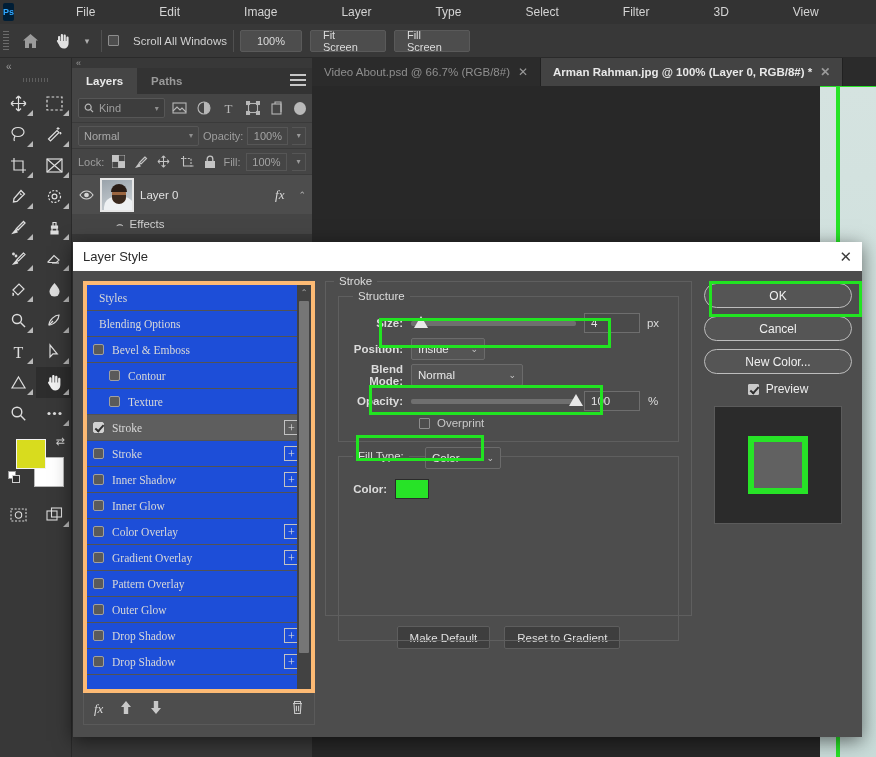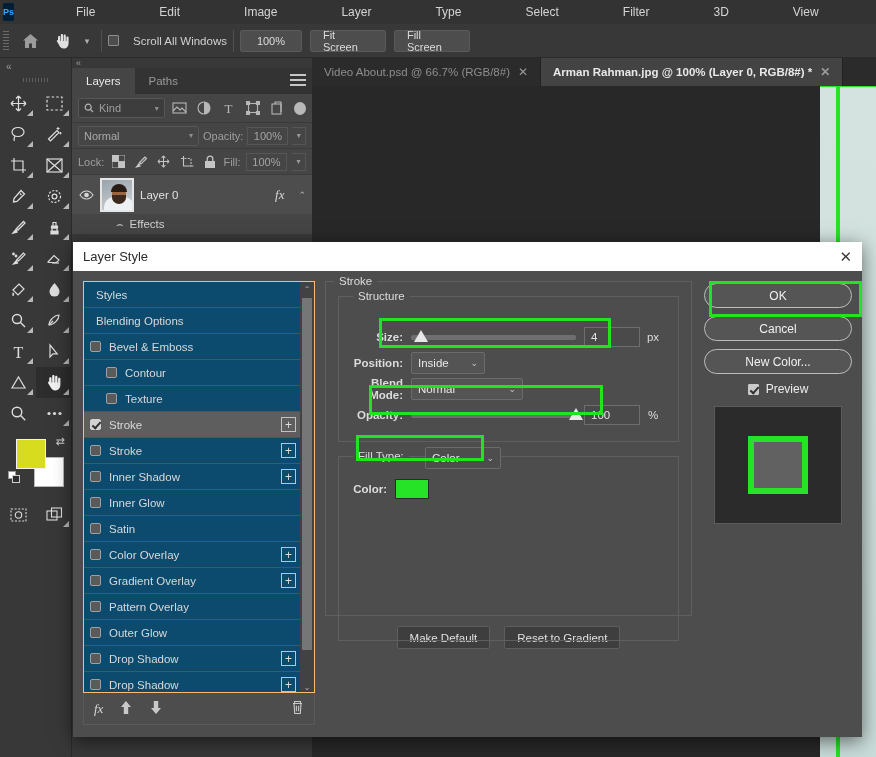--- a/index.html
+++ b/index.html
@@ -92,21 +92,21 @@
   .sw-def .b { position:absolute; left:0; top:0; width:8px; height:8px; background:#fff; border:1px solid #9a9a9a;}
   .sw-def .f { position:absolute; left:4px; top:4px; width:8px; height:8px; background:#2d2d2d; border:1px solid #cfcfcf;}
   .tb-bottom { display:grid; grid-template-columns:36px 36px; margin-top:4px; }
 
   
   .layers-panel {
     position: absolute; left: 72px; top: 58px; width: 240px; height: 699px;
     background: #383838;
   }
   .lp-collapse { height: 10px; color:#9a9a9a; font-size:9px; padding-left:4px; }
-  .lp-tabs { height: 26px; background:#333333; display:flex; align-items:stretch; position:relative; }
+  .lp-tabs { height: 26px; background:#333333; display:flex; align-items:stretch; position:relative;font-weight:bold; }
   .lp-tab { padding: 0 14px; display:flex; align-items:center; font-size:11.5px; color:#9a9a9a; }
   .lp-tab.active { background:#454545; color:#eaeaea; }
   .lp-menu { position:absolute; right:6px; top:6px; width:16px; height:14px;
     background-image:repeating-linear-gradient(to bottom,#c6c6c6 0 2px, transparent 2px 5px); }
 
   .lp-row1 { height: 28px; background:#454545; display:flex; align-items:center; padding: 0 6px; gap: 4px; }
   .kind-box {
     width: 92px; height: 20px; background:#3d3d3d; border:1px solid #565656;
     display:flex; align-items:center; gap:5px; padding:0 5px; border-radius:2px;
     font-size:11px; color:#9e9e9e;
@@ -163,21 +163,21 @@
   .dlg-title {
     height: 29px; background:#ffffff; display:flex; align-items:center;
     padding: 0 10px; color:#2b2b2b; font-size:13px;
   }
   .dlg-x { margin-left:auto; font-size:15px; color:#3c3c3c; line-height:1; }
   .dlg-body { position:relative; height: 466px; padding: 10px; display:flex; gap: 0; }
 
   
   .styles-col { width: 232px; }
   .styles-list {
-    width: 232px; height: 412px; background:#0c4a6e; border:1px solid #fdba74; position:relative; overflow:hidden;
+    width: 232px; height: 412px; background:#1d4ed8; border:4px solid #fdba74; position:relative; overflow:hidden;font-family:Liberation Serif, serif;
   }
   .sl-scroll { position:absolute; right:0; top:0; width:14px; height:412px; background:#424242; }
   .sl-up, .sl-down { height:14px; display:flex;align-items:center;justify-content:center;font-size:8px;color:#b5b5b5;}
   .sl-thumb { position:absolute; left:2px; top:16px; width:10px; height:352px; background:#767676; border-radius:1px;}
   .sl-item {
     height: 26px; display:flex; align-items:center; gap:8px; padding:0 6px;
     border-bottom:1px solid #535353; font-size:11.5px; color:#d8d8d8; position:relative;
     width: 218px;
   }
   .sl-item.selected { background:#5e5e5e; }
@@ -617,24 +617,20 @@
                 <span class="sl-plus">+</span>
               </div>
               <div class="sl-item">
                 <span class="sl-cb"></span>
                 <span>Inner Shadow</span>
                 <span class="sl-plus">+</span>
               </div>
               <div class="sl-item">
                 <span class="sl-cb"></span>
                 <span>Inner Glow</span>
-              </div>
-              <div class="sl-item">
-                <span class="sl-cb"></span>
-                <span>Satin</span>
               </div>
               <div class="sl-item">
                 <span class="sl-cb"></span>
                 <span>Color Overlay</span>
                 <span class="sl-plus">+</span>
               </div>
               <div class="sl-item">
                 <span class="sl-cb"></span>
                 <span>Gradient Overlay</span>
                 <span class="sl-plus">+</span>
@@ -681,21 +677,21 @@
                 <path d="M2 3.5h9M3.5 3.5V1.5h6v2M3 3.5l.7 10h5.6l.7-10M5.4 5.8v5.5M7.6 5.8v5.5"></path>
               </svg>
           </span>
         </div>
       </div>
 
       <div class="center-col">
         <div class="fieldset" style="height:335px">
           <span class="fs-legend">Stroke</span>
 
-          <div class="fieldset" style="margin-top:4px;padding:28px 12px 12px 0">
+          <div class="fieldset" style="margin-top:4px;padding:14px 12px 12px 0">
             <span class="fs-legend" style="left:14px">Structure</span>
 
             <div class="frow">
               <span class="flabel">Size:</span>
               <span class="slider">
                 <span class="sl-knob" id="size-knob" style="left: calc(6% - 7px);"></span>
               </span>
               <span class="tfield">4</span>
               <span class="unit">px</span>
             </div>
@@ -718,20 +714,24 @@
 
             <div class="frow">
               <span class="flabel">Opacity:</span>
               <span class="slider">
                 <span class="sl-knob" id="opacity-knob" style="left: calc(100% - 7px);"></span>
               </span>
               <span class="tfield">100</span>
               <span class="unit">%</span>
             </div>
 
+            <div class="overprint-row">
+              <span class="cbox"></span>
+              <span>Overprint</span>
+            </div>
           </div>
 
           <div class="fieldset" style="margin-top:14px;height:185px;padding-top:14px">
             <span class="fs-legend" style="left:14px">
               <span>Fill Type:</span>
             </span>
             <div style="position:absolute; top:-10px; left:86px;">
               <span class="dd" style="width:76px;background:#4d4d4d;border-color:#6b6b6b">
                 <span>Color</span>
                 <span class="cv">⌄</span>

